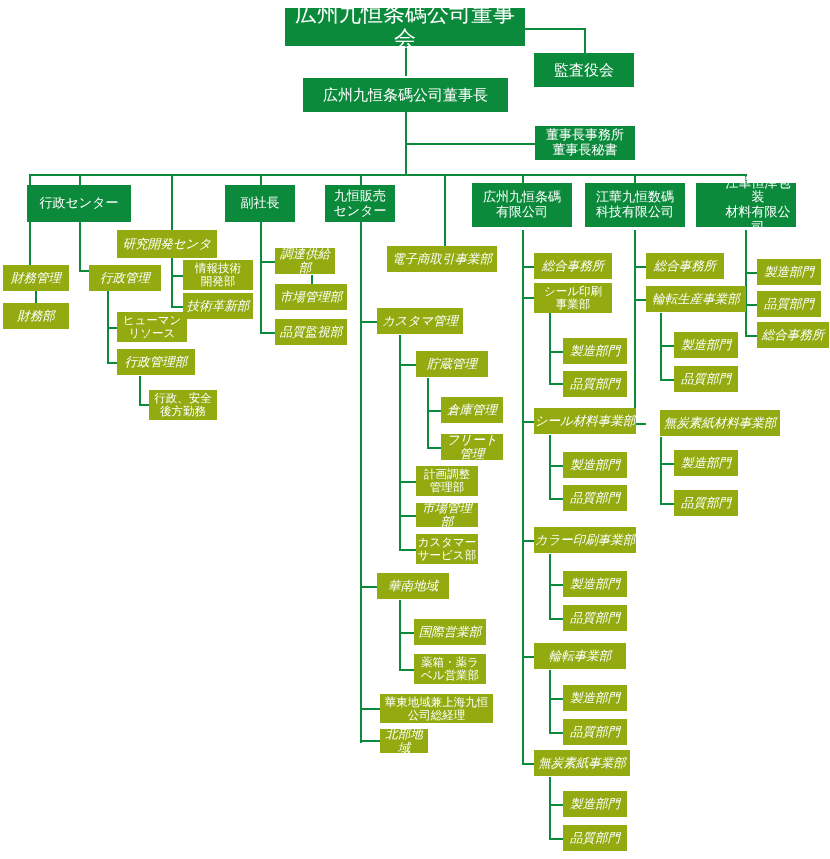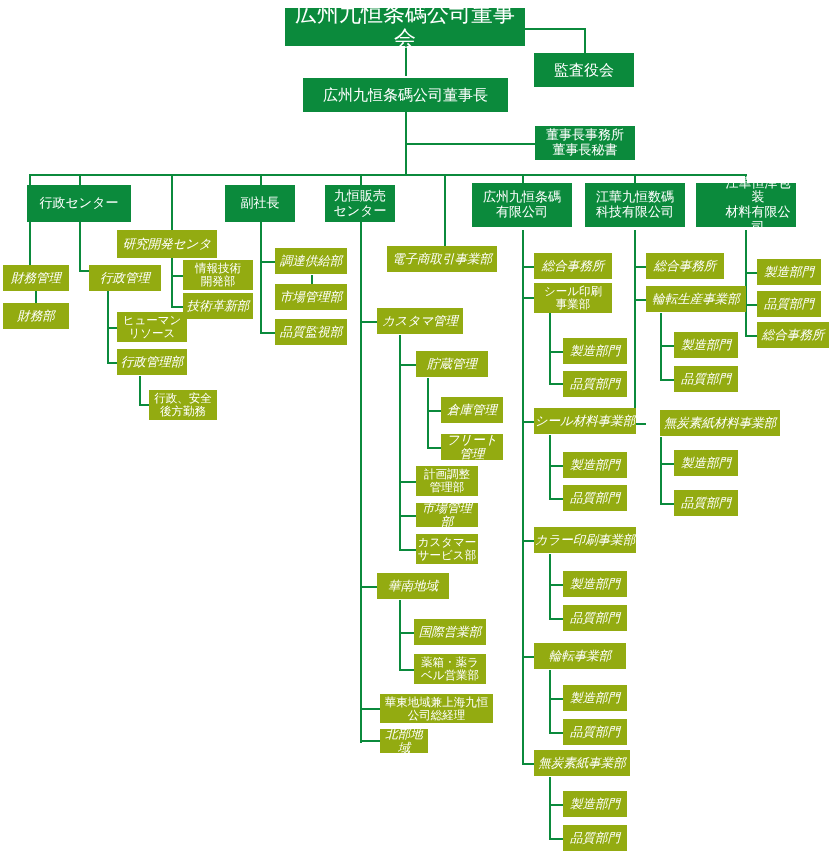--- a/index.html
+++ b/index.html
@@ -151,29 +151,29 @@
   <div class="node lvl-unit" style="left:472px;top:183px;width:100px;height:44px;">広州九恒条碼
 有限公司</div>
   <div class="node lvl-unit" style="left:696px;top:183px;width:100px;height:44px;padding-left:24px;">江華恒津包装
 材料有限公司</div>
 
   <div class="node lvl-dept" style="left:3px;top:265px;width:66px;height:26px;">財務管理</div>
   <div class="node lvl-dept" style="left:3px;top:303px;width:66px;height:26px;">財務部</div>
   <div class="node lvl-dept" style="left:89px;top:265px;width:72px;height:26px;">行政管理</div>
   <div class="node lvl-sub" style="left:117px;top:312px;width:70px;height:30px;">ヒューマン
 リソース</div>
-  <div class="node lvl-dept" style="left:117px;top:349px;width:70px;height:26px;">行政管理部</div>
+  <div class="node lvl-dept" style="left:117px;top:349px;width:78px;height:26px;">行政管理部</div>
   <div class="node lvl-sub" style="left:149px;top:390px;width:68px;height:30px;">行政、安全
 後方勤務</div>
 
   <div class="node lvl-sub" style="left:183px;top:260px;width:70px;height:30px;">情報技術
 開発部</div>
   <div class="node lvl-dept" style="left:183px;top:293px;width:70px;height:26px;">技術革新部</div>
 
-  <div class="node lvl-dept" style="left:275px;top:248px;width:72px;height:26px;">調達供給部</div>
+  <div class="node lvl-dept" style="left:275px;top:248px;width:60px;height:26px;">調達供給部</div>
   <div class="node lvl-dept" style="left:275px;top:284px;width:72px;height:26px;">市場管理部</div>
   <div class="node lvl-dept" style="left:275px;top:319px;width:72px;height:26px;">品質監視部</div>
 
   <div class="node lvl-dept" style="left:387px;top:246px;width:110px;height:26px;">電子商取引事業部</div>
   <div class="node lvl-dept" style="left:377px;top:308px;width:86px;height:26px;">カスタマ管理</div>
   <div class="node lvl-dept" style="left:416px;top:351px;width:72px;height:26px;">貯蔵管理</div>
   <div class="node lvl-dept" style="left:441px;top:397px;width:62px;height:26px;">倉庫管理</div>
   <div class="node lvl-dept" style="left:441px;top:434px;width:62px;height:26px;">フリート管理</div>
   <div class="node lvl-sub" style="left:416px;top:466px;width:62px;height:30px;">計画調整
 管理部</div>

